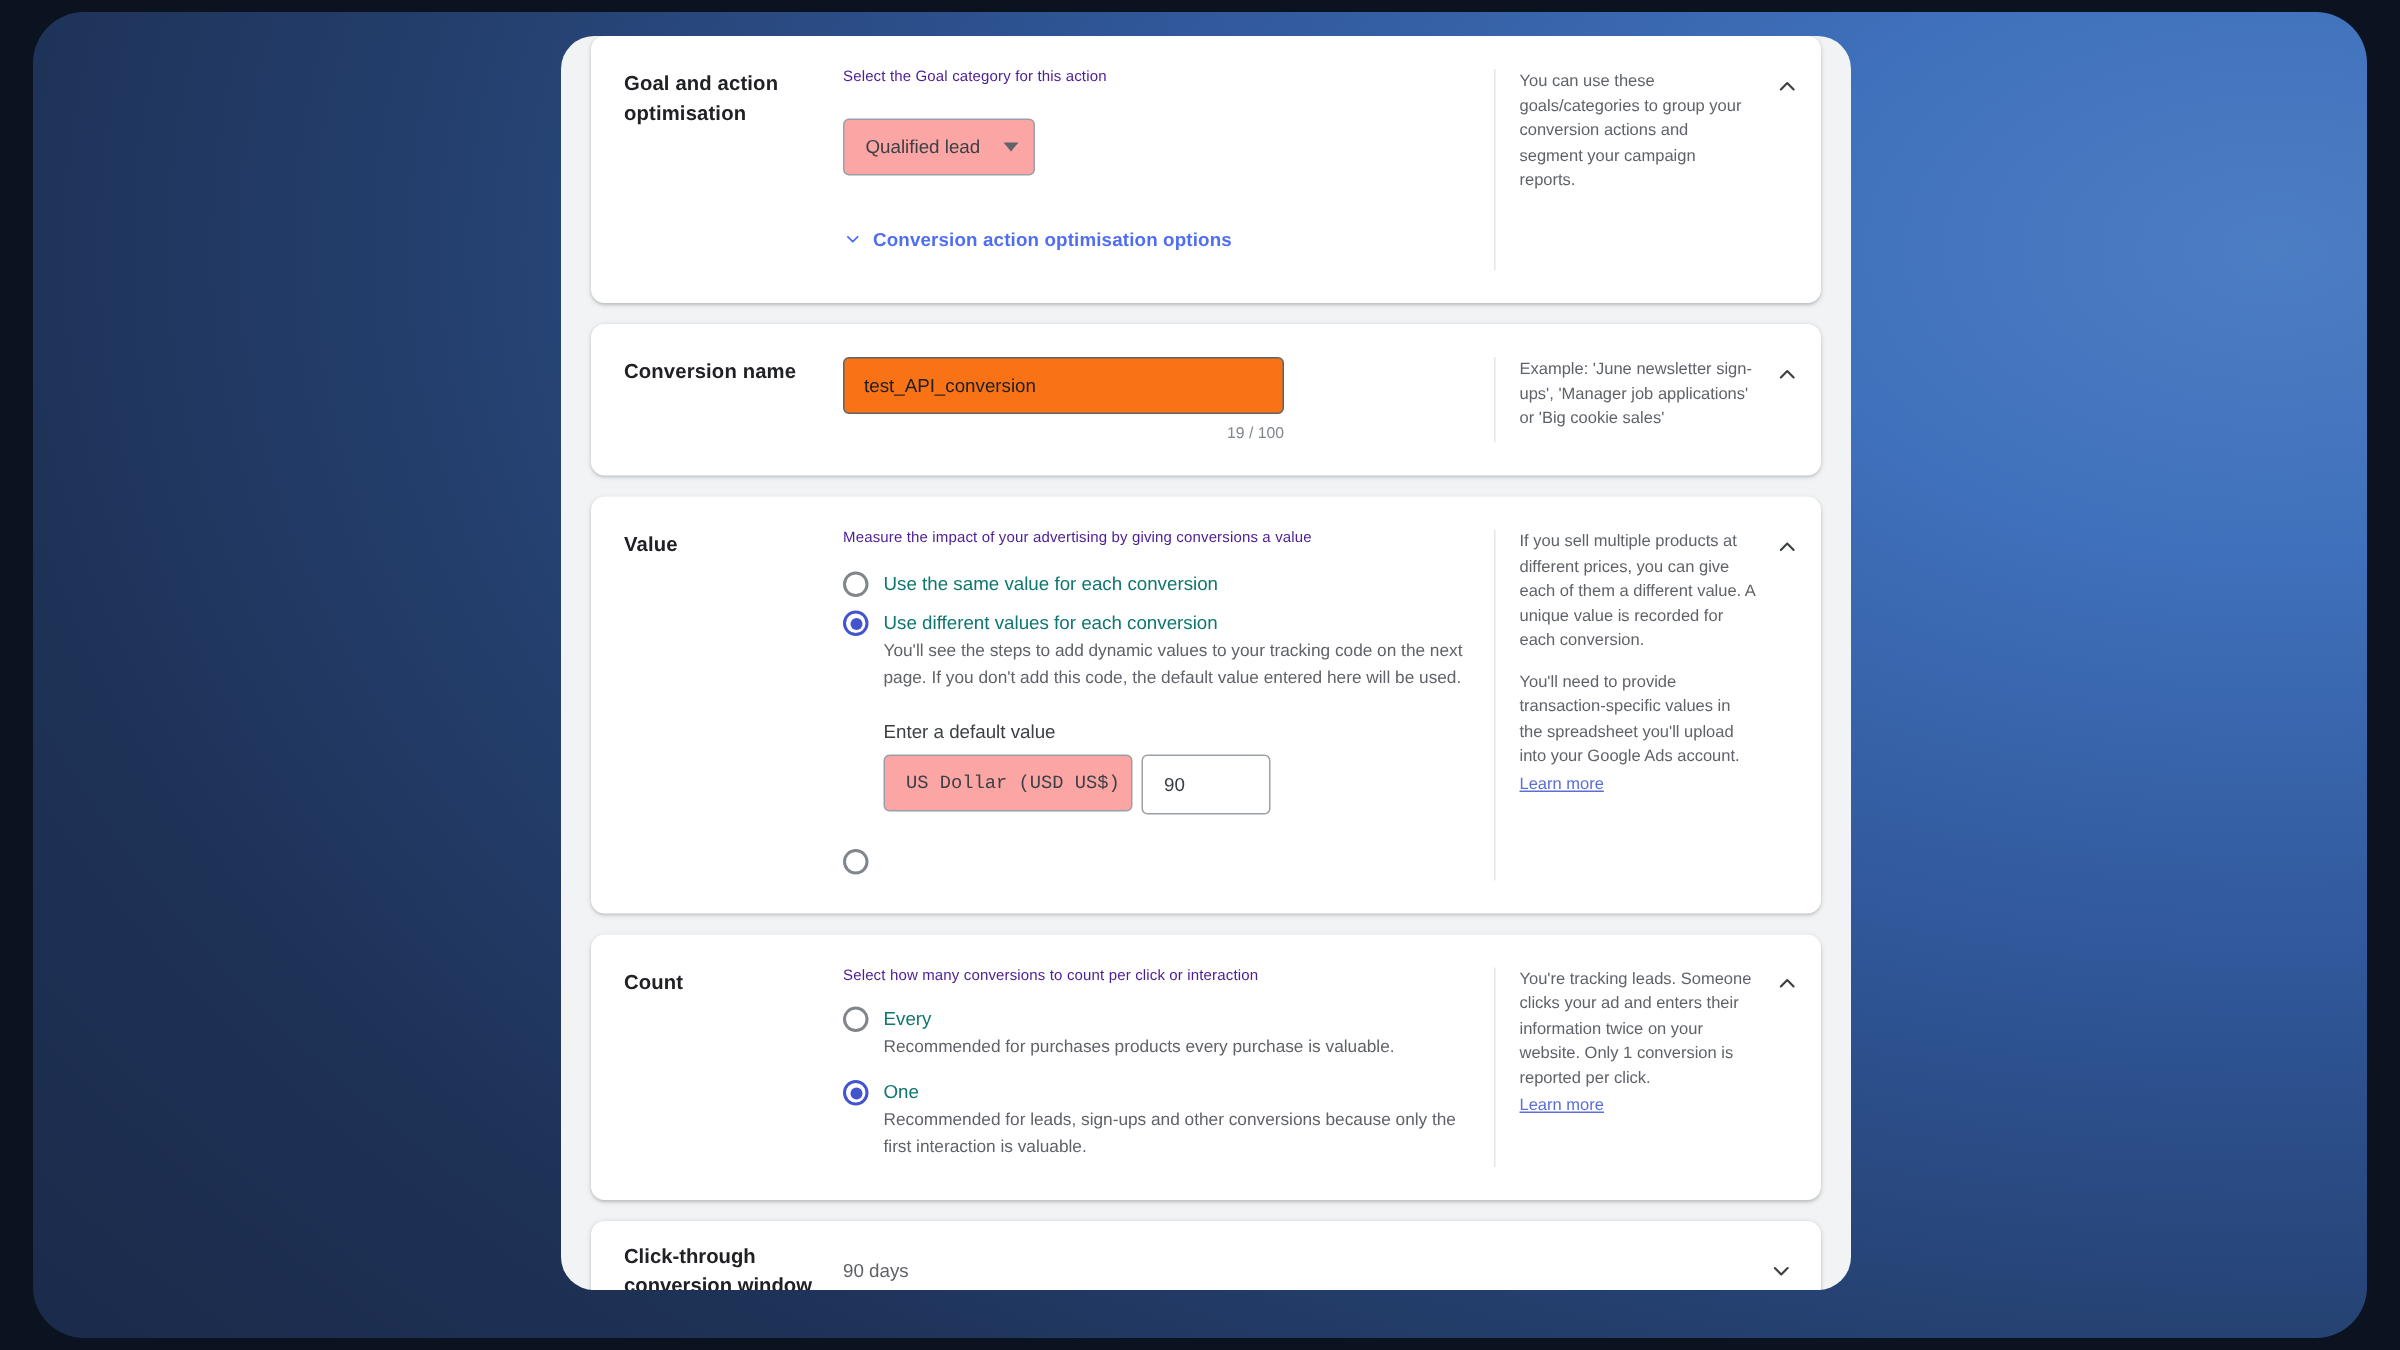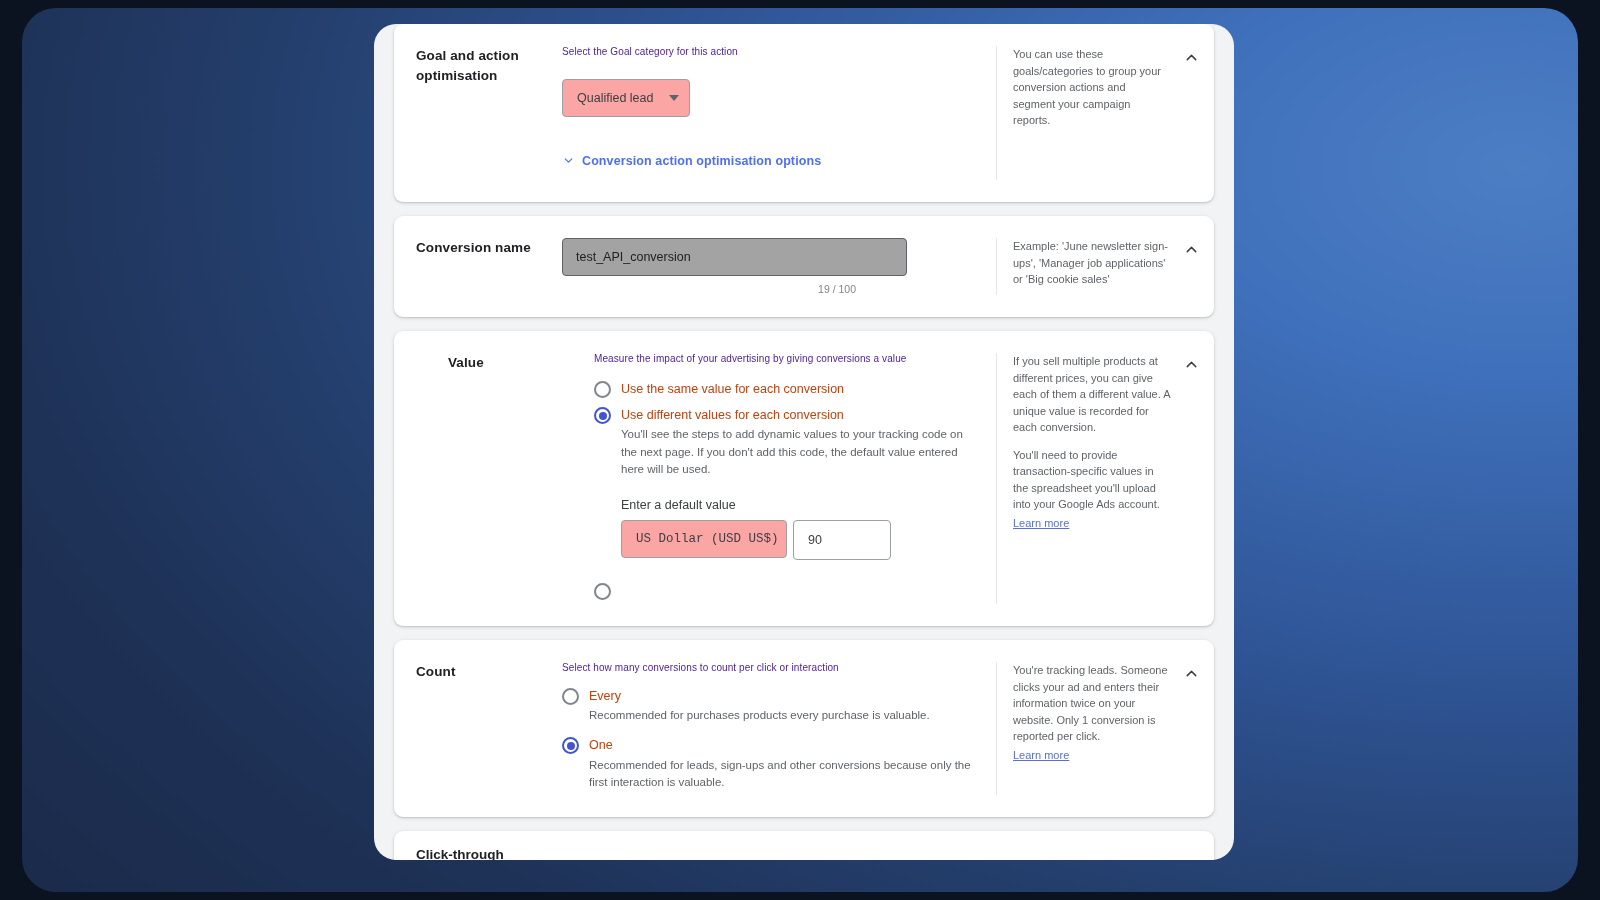--- a/index.html
+++ b/index.html
@@ -141,29 +141,29 @@
     gap: 7px;
     color: #4f6ef2;
     font-size: 12.5px;
     font-weight: bold;
     cursor: pointer;
     letter-spacing: .1px;
   }
 
   
   .text-input {
-    width: 345px;
+    width: 294px;
     height: 38px;
     border: 1px solid #5f6368;
     border-radius: 4px;
     padding: 0 13px;
     font-family: "Liberation Sans", sans-serif;
     font-size: 12.5px;
     color: #202124;
-    background: #a3a3a3;
+    background: #f97316;
     outline: none;
   }
 
   .char-count {
     width: 294px;
     text-align: right;
     font-size: 10.5px;
     color: #80868b;
     margin-top: 7px;
   }
@@ -192,21 +192,21 @@
     content: "";
     position: absolute;
     left: 50%; top: 50%;
     width: 8px; height: 8px;
     margin: -4px 0 0 -4px;
     border-radius: 50%;
     background: #4255cf;
   }
   .radio-label {
     font-size: 12.5px;
-    color: #c2410c;
+    color: #0f766e;
     line-height: 1.45;
     cursor: pointer;
   }
   .radio-desc {
     font-size: 11.5px;
     color: #5f6368;
     line-height: 1.5;
     margin-top: 2px;
     max-width: 420px;
   }
@@ -214,21 +214,21 @@
   .indent { padding-left: 27px; }
 
   .value-row {
     display: flex;
     gap: 6px;
     margin-top: 8px;
     margin-bottom: 22px;
   }
   .currency-select { width: 166px; font-family: Liberation Mono, monospace; }
   .amount-input {
-    width: 98px; height: 40px;
+    width: 86px; height: 40px;
     border: 1px solid #9aa0a6;
     border-radius: 4px;
     padding: 0 14px;
     font-family: "Liberation Sans", sans-serif;
     font-size: 12.5px;
     color: #3c4043;
     outline: none;
     background: #fff;
   }
   .default-value-label {
@@ -319,21 +319,21 @@
       <div class="card-help">
         <p>Example: 'June newsletter sign-ups', 'Manager job applications' or 'Big cookie sales'</p>
         <div class="collapse-btn">
           <svg width="17" height="17" viewBox="0 0 24 24">
             <path d="M6 15l6-6 6 6" fill="none" stroke="#3c4043" stroke-width="2" stroke-linecap="round" stroke-linejoin="round"></path>
           </svg>
         </div>
       </div>
     </div>
 
-    <div class="card" style="min-height:216px;padding-left:32px;">
+    <div class="card" style="min-height:216px;">
       <div class="card-title">Value</div>
       <div class="card-body">
         <div class="subhead" style="margin-bottom:16px;">Measure the impact of your advertising by giving conversions a value</div>
 
         <div class="radio-row">
           <span class="radio"></span>
           <span class="radio-label">Use the same value for each conversion</span>
         </div>
 
         <div class="radio-row" style="margin-top:8px;">

